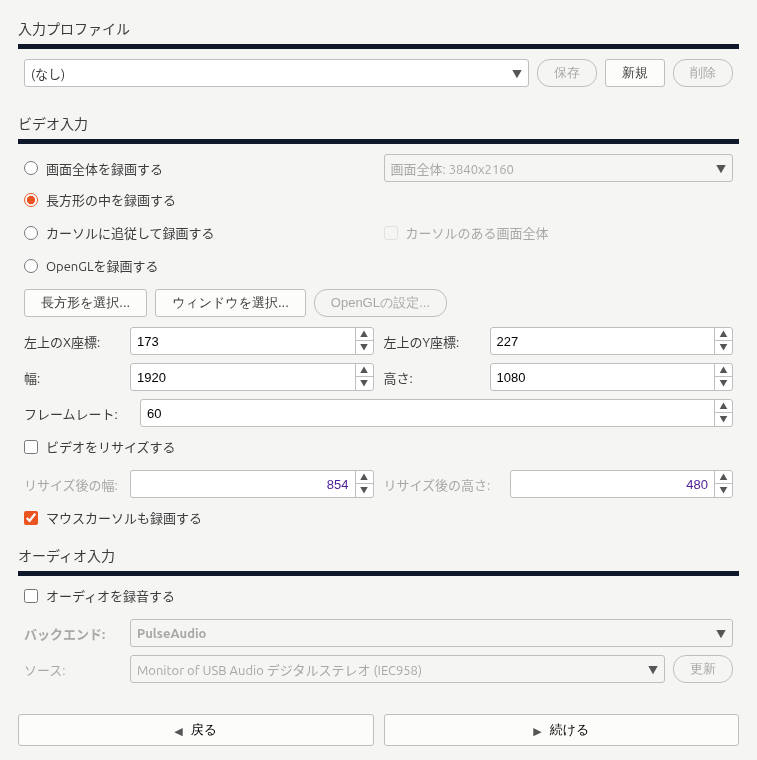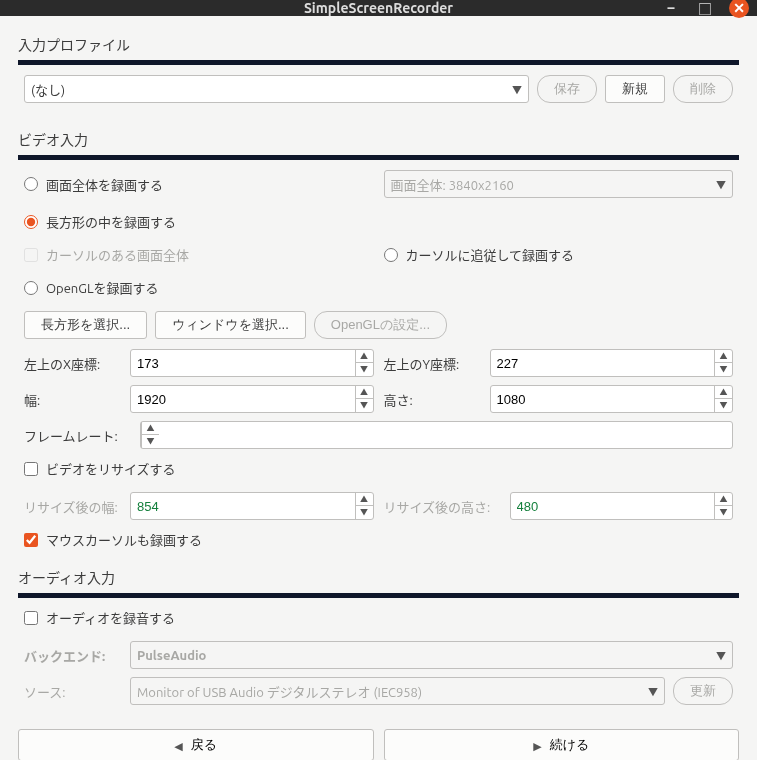--- a/index.html
+++ b/index.html
@@ -121,66 +121,58 @@
 .spin input {
   border:none; outline:none; flex:1; padding:0 6px; font-size:13px; height:26px; background:transparent;
 }
 .spin .spinners {
   width: 18px; display:flex; flex-direction:column; border-left:1px solid #c0bfbd;
 }
 .spin .spinners span {
   height:13px; text-align:center; font-size:8px; line-height:13px; color:#555; cursor:pointer;
 }
 .spin .spinners span:first-child { border-bottom:1px solid #c0bfbd;}
-.spin.disabled input { color:#15803d; }
+.spin.disabled input { color:#4c1d95;text-align:right; }
 label.disabled-text { color:#a8a8a5; }
 .combo.disabled { background:#f5f5f4; }
 .footer {
   display:flex; gap:10px; margin-top:auto; padding-top:10px;
 }
 .footer button {
   flex:1; height:32px; display:flex; align-items:center; justify-content:center; gap:8px;
   background:#fcfcfb; border:1px solid #c0bfbd; border-radius:3px; font-size:13px; cursor:pointer;
 }
 .arrow-left::before { content:"◀"; font-size:11px; color:#555;}
 .arrow-right::before { content:"▶"; font-size:11px; color:#555;}
 .chk-disabled { opacity:0.5; }
 input[type=checkbox], input[type=radio] { accent-color:#e95420; }
 </style>
 </head>
 <body>
 
 <div class="window">
-  <div class="titlebar">
-    <span>SimpleScreenRecorder</span>
-    <div class="titlebar-controls">
-      <div class="tb-btn">–</div>
-      <div class="tb-btn">□</div>
-      <div class="tb-btn tb-close">✕</div>
-    </div>
-  </div>
 
   <div class="content">
 
     <div class="section-title">入力プロファイル</div>
     <div class="panel">
       <div class="row">
         <div class="combo" style="flex:1;">
           <span>(なし)</span>
           <span class="caret">▼</span>
         </div>
         <button class="btn" disabled="">保存</button>
         <button class="btn">新規</button>
         <button class="btn" disabled="">削除</button>
       </div>
     </div>
 
     <div class="section-title">ビデオ入力</div>
     <div class="panel">
-      <div class="two-col" style="margin-bottom:14px;">
+      <div class="two-col" style="margin-bottom:8px;">
         <div>
           <div class="radio-row" style="margin-bottom:0;">
             <input type="radio" name="vsrc" style="">
             <label>画面全体を録画する</label>
           </div>
         </div>
         <div>
           <div class="combo disabled">
             <span>画面全体: 3840x2160</span>
             <span class="caret">▼</span>
@@ -188,29 +180,29 @@
         </div>
       </div>
 
       <div class="radio-row">
         <input type="radio" name="vsrc" checked="" style="">
         <label>長方形の中を録画する</label>
       </div>
 
       <div class="two-col" style="margin-bottom:14px;">
         <div>
+          <div class="radio-row" style="margin-bottom:0;">
+            <input type="radio" name="vsrc" style="">
+            <label>カーソルに追従して録画する</label>
+          </div>
+        </div>
+        <div>
           <div class="check-row" style="margin-bottom:0;">
             <input type="checkbox" disabled="" class="chk-disabled" style="">
             <label class="disabled-text">カーソルのある画面全体</label>
-          </div>
-        </div>
-        <div>
-          <div class="radio-row" style="margin-bottom:0;">
-            <input type="radio" name="vsrc" style="">
-            <label>カーソルに追従して録画する</label>
           </div>
         </div>
       </div>
 
       <div class="radio-row">
         <input type="radio" name="vsrc" style="">
         <label>OpenGLを録画する</label>
       </div>
 
       <div class="row">
@@ -261,20 +253,21 @@
                 <span>▲</span>
                 <span>▼</span>
               </div>
           </div>
         </div>
       </div>
 
       <div class="row">
         <span class="field-label wide">フレームレート:</span>
         <div class="spin">
+          <input value="60" style="">
           <div class="spinners">
               <span>▲</span>
               <span>▼</span>
             </div>
         </div>
       </div>
 
       <div class="check-row">
         <input type="checkbox" style="">
         <label>ビデオをリサイズする</label>

